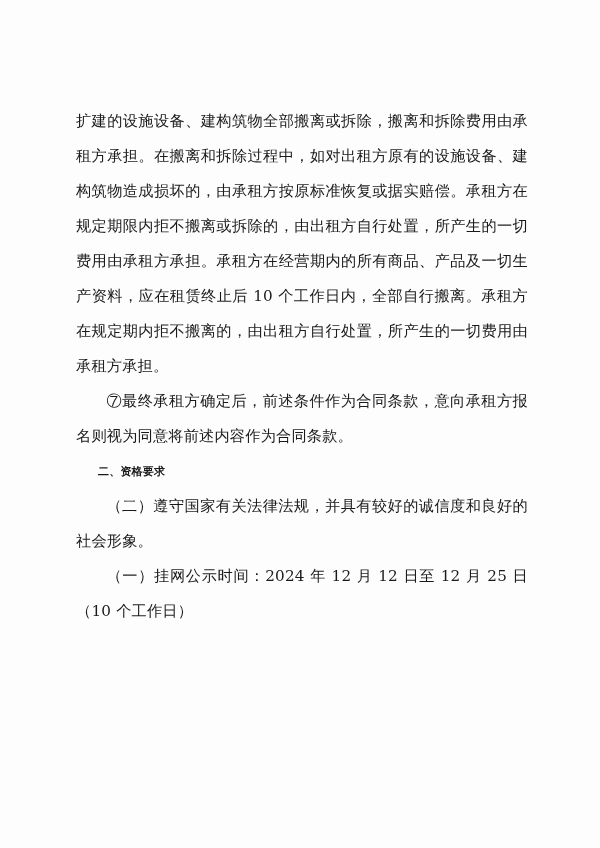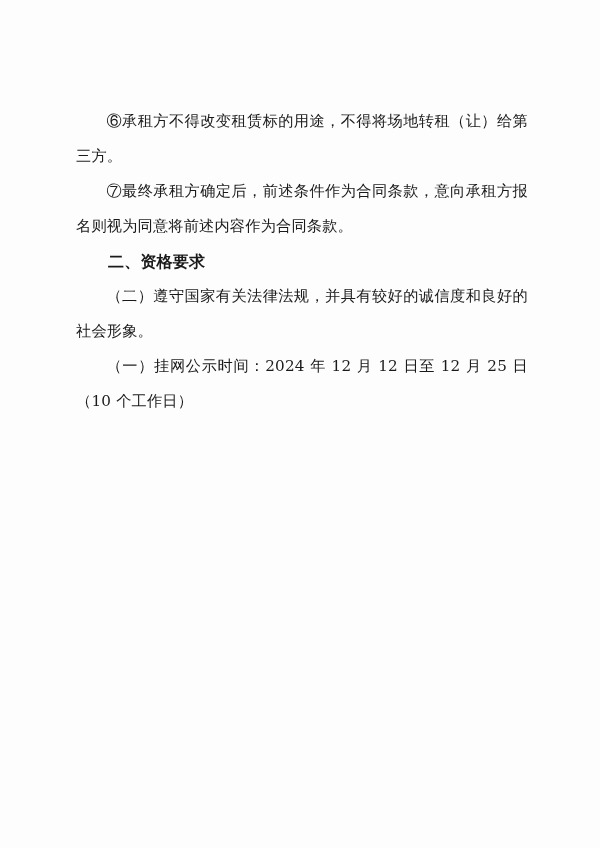--- a/index.html
+++ b/index.html
@@ -29,34 +29,34 @@
     text-align: justify;
     text-justify: inter-ideograph;
     letter-spacing: 0.2px;
   }
   .indent {
     text-indent: 2em;
   }
   .heading {
     text-indent: 2em;
     font-weight: bold;
-    font-size: 16px;
+    font-size: 11px;
   }
   .bold-inline {
     font-weight: bold;
   }
 </style>
 </head>
 <body>
 
 <div class="page">
   <div class="content">
 
+    <p class="flush">扩建的设施设备、建构筑物全部搬离或拆除，搬离和拆除费用由承租方承担。在搬离和拆除过程中，如对出租方原有的设施设备、建构筑物造成损坏的，由承租方按原标准恢复或据实赔偿。承租方在规定期限内拒不搬离或拆除的，由出租方自行处置，所产生的一切费用由承租方承担。承租方在经营期内的所有商品、产品及一切生产资料，应在租赁终止后 10 个工作日内，全部自行搬离。承租方在规定期内拒不搬离的，由出租方自行处置，所产生的一切费用由承租方承担。</p>
 
-    <p class="indent">⑥承租方不得改变租赁标的用途，不得将场地转租（让）给第三方。</p>
 
     <p class="indent">⑦最终承租方确定后，前述条件作为合同条款，意向承租方报名则视为同意将前述内容作为合同条款。</p>
 
 
     <p class="heading">二、资格要求</p>
 
 
     <p class="indent">（二）遵守国家有关法律法规，并具有较好的诚信度和良好的社会形象。</p>
 
 

